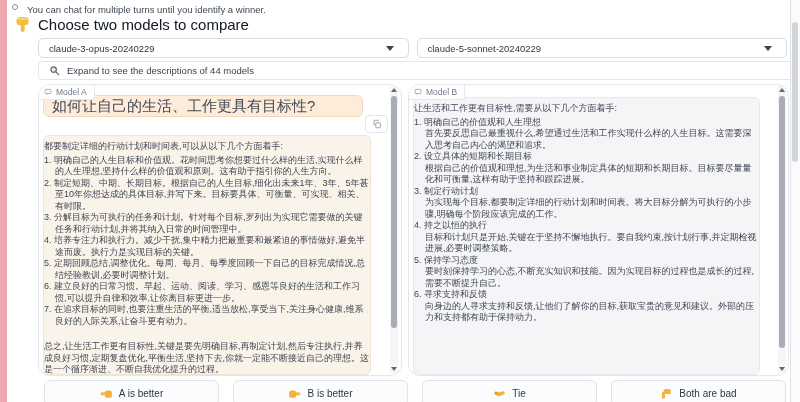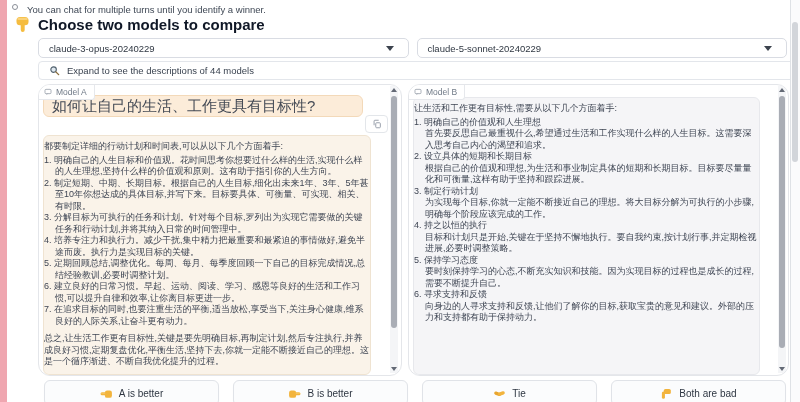--- a/index.html
+++ b/index.html
@@ -10,21 +10,21 @@
   }
   
   .pink-strip{position:absolute;left:0;top:0;width:7px;height:402px;background:#efa6b0}
 
   
   .bullet-line{position:absolute;left:12px;top:4px;display:flex;align-items:flex-start;gap:9px;font-size:9.5px;color:#3f4855}
   .bullet-dot{width:4px;height:4px;border:1px solid #8a8f98;border-radius:50%;flex:none}
 
   
   .header{position:absolute;left:14px;top:16px;display:flex;align-items:center;gap:7px}
-  .header .title{font-size:15px;font-weight:700;color:#101827}
+  .header .title{font-size:15px;font-weight:400;color:#101827}
   .hicon{width:17px;height:17px;flex:none}
 
   
   .selectors{position:absolute;left:38px;top:38px;width:749px;display:flex;gap:8px}
   .select{flex:1;height:18px;border:1px solid #d9dce3;border-radius:5px;background:#fff;
     display:flex;align-items:center;padding:0 16px 0 10px;font-size:9.5px;color:#2f3742;cursor:pointer;position:relative}
   .caret{position:absolute;right:14px;top:7px;width:0;height:0;border-left:4px solid transparent;border-right:4px solid transparent;border-top:5px solid #3c434e}
 
   
   .accordion{position:absolute;left:38px;top:61px;width:747px;height:17px;border:1px solid #e3e6eb;border-radius:4px;background:#fff;
@@ -45,21 +45,21 @@
     font-size:15px;line-height:12px;color:#454b56;z-index:2}
   .copy-btn{position:absolute;left:326px;top:30px;width:21px;height:16px;background:#fff;border:1px solid #e3e6ea;border-radius:4px;
     display:flex;align-items:center;justify-content:center;cursor:pointer;z-index:3}
   .copy-btn svg{width:10px;height:10px}
 
   .bot-bubble{position:absolute;border-radius:6px;padding:5px 0;overflow:hidden;z-index:1}
   .bot-a{left:4px;top:50px;width:326px;height:228px;background:#faf3e9;border:1px solid #efe3d1}
   .bot-b{left:4px;top:12px;width:345px;height:266px;background:#f5f5f7;border:1px solid #e7e8ec}
   .intro{margin-bottom:2px}
   .a-item{padding-left:11px;text-indent:-11px}
-  .outro{margin-top:6px}
+  .outro{margin-top:14px}
   .b-item .b-title{padding-left:11px;text-indent:-11px}
   .b-item .b-body{padding-left:11px}
 
   
   .sb{position:absolute;top:1px;width:8px;height:287px;background:#f4f5f7;z-index:5}
   .sb-a{left:351px}
   .sb-b{left:369px}
   .sb .arr-up,.sb .arr-dn{position:absolute;left:1px;width:0;height:0;border-left:3px solid transparent;border-right:3px solid transparent}
   .sb .arr-up{top:2px;border-bottom:4px solid #636975}
   .sb .arr-dn{bottom:2px;border-top:4px solid #636975}
@@ -177,21 +177,21 @@
     <div class="b-item">
       <div class="b-title">1. 明确自己的价值观和人生理想</div>
       <div class="b-body">首先要反思自己最重视什么,希望通过生活和工作实现什么样的人生目标。这需要深入思考自己内心的渴望和追求。</div>
     </div>
     <div class="b-item">
       <div class="b-title">2. 设立具体的短期和长期目标</div>
       <div class="b-body">根据自己的价值观和理想,为生活和事业制定具体的短期和长期目标。目标要尽量量化和可衡量,这样有助于坚持和跟踪进展。</div>
     </div>
     <div class="b-item">
       <div class="b-title">3. 制定行动计划</div>
-      <div class="b-body">为实现每个目标,你就一定能不断接近自己的理想。将大目标分解为可执行的小步骤,明确每个阶段应该完成的工作。</div>
+      <div class="b-body">为实现每个目标,都要制定详细的行动计划和时间表。将大目标分解为可执行的小步骤,明确每个阶段应该完成的工作。</div>
     </div>
     <div class="b-item">
       <div class="b-title">4. 持之以恒的执行</div>
       <div class="b-body">目标和计划只是开始,关键在于坚持不懈地执行。要自我约束,按计划行事,并定期检视进展,必要时调整策略。</div>
     </div>
     <div class="b-item">
       <div class="b-title">5. 保持学习态度</div>
       <div class="b-body">要时刻保持学习的心态,不断充实知识和技能。因为实现目标的过程也是成长的过程,需要不断提升自己。</div>
     </div>
     <div class="b-item">

